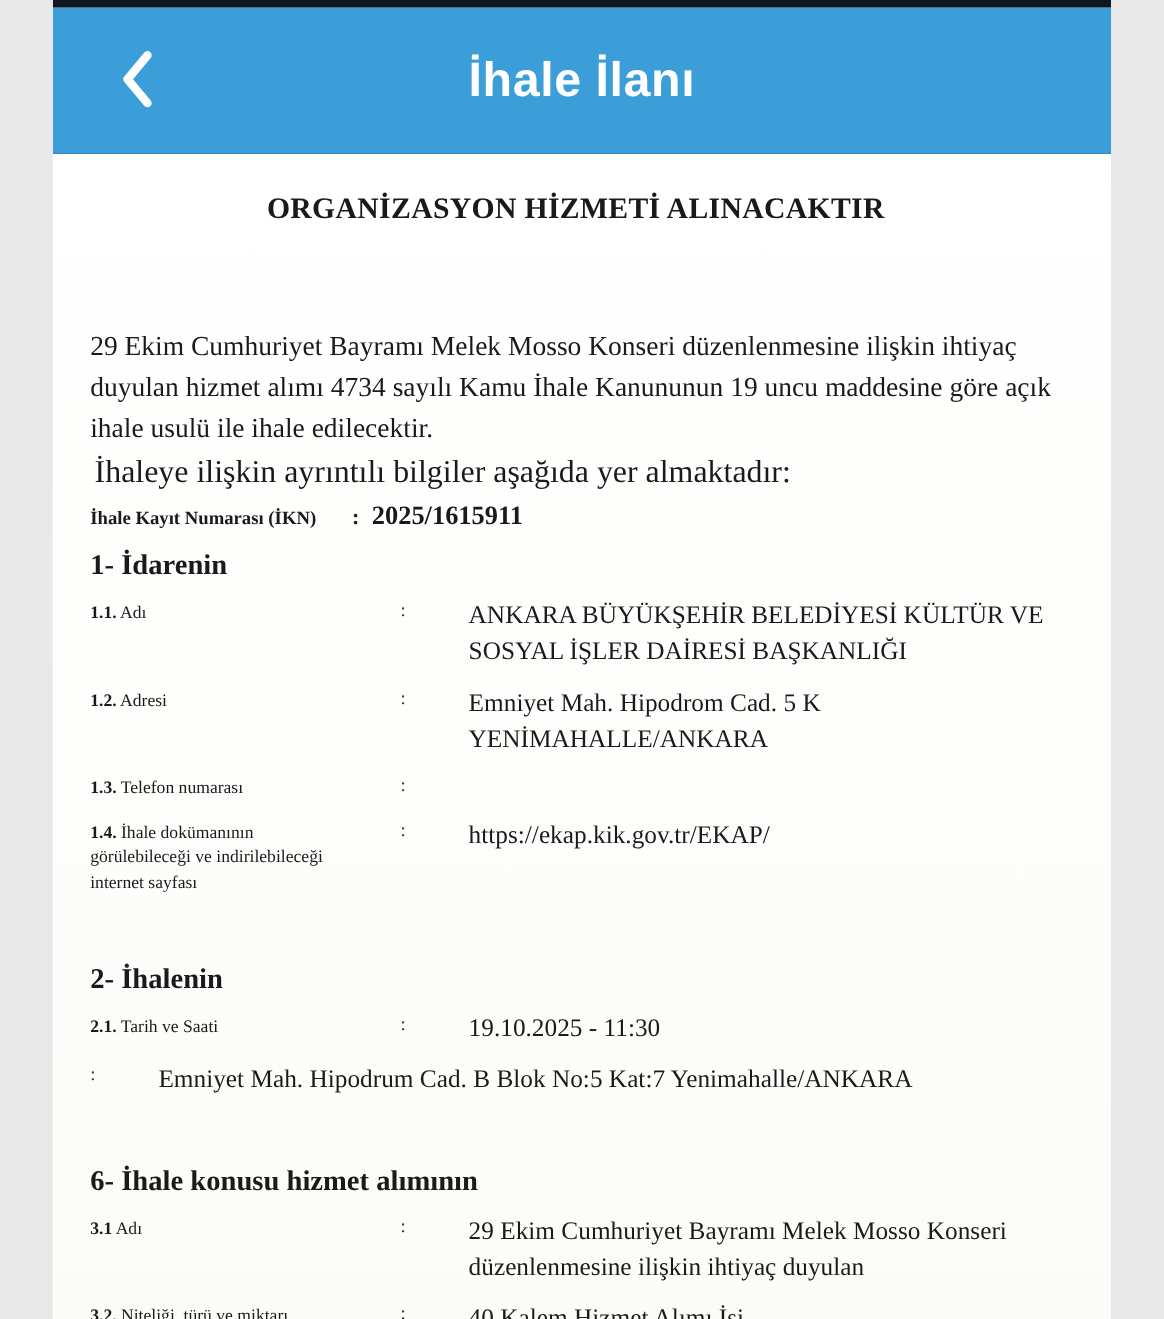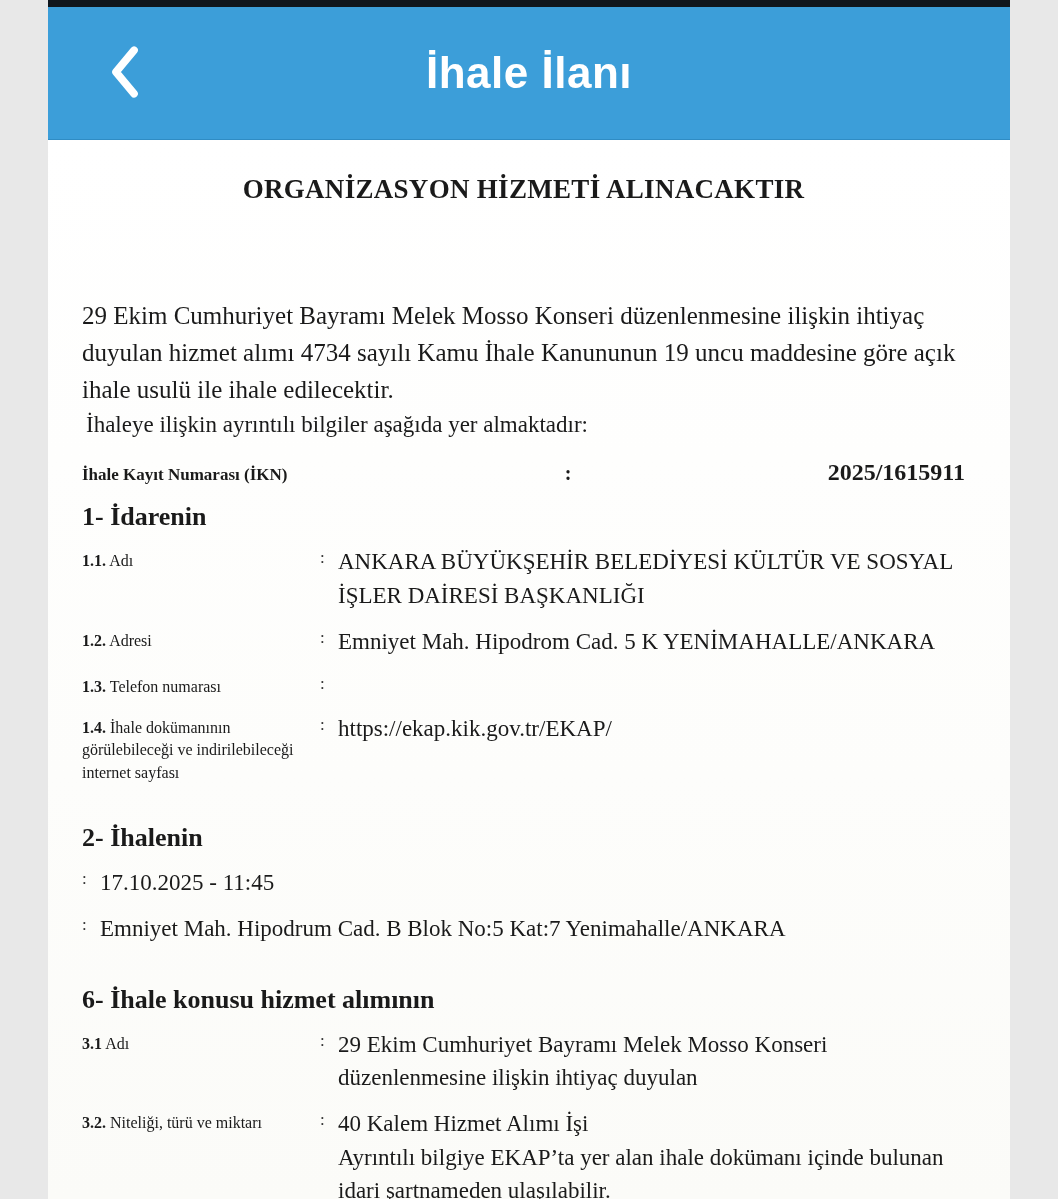--- a/index.html
+++ b/index.html
@@ -53,49 +53,49 @@
     font-weight:bold;
     letter-spacing:0.3px;
     margin-top:14px;
   }
   .intro {
     margin-top:92px;
     font-size:25px;
     line-height:1.48;
   }
   .intro2 {
-    font-size:23px;
+    font-size:29px;
     line-height:1.45;
     padding-left:4px;
   }
   .ikn-row {
     display:flex;
     align-items:baseline;
-    margin-top:18px;
-    justify-content:space-between;
+    margin-top:6px;
   }
   .ikn-label {
     width:238px;
     font-size:17px;
     font-weight:bold;
     flex:0 0 auto;
   }
   .ikn-sep { width:18px; font-size:20px; font-weight:bold; flex:0 0 auto; }
   .ikn-value { font-size:24px; font-weight:bold; }
 
   .section-heading {
     font-size:26px;
     margin-top:16px;
   }
-  .section-heading.gap-lg { margin-top:39px; }
+  .section-heading.gap-lg { margin-top:61px; }
 
   .row {
     display:flex;
     align-items:flex-start;
     margin-top:13px;
+    gap:44px;
   }
   .row-label {
     width:238px;
     flex:0 0 auto;
     font-size:16px;
     line-height:1.4;
     padding-top:5px;
   }
   .row-label b { font-weight:bold; }
   .row-sep {
@@ -175,22 +175,26 @@
         <b>1.4.</b>
         <span>İhale dokümanının görülebileceği ve indirilebileceği internet sayfası</span>
       </div>
       <div class="row-sep">:</div>
       <div class="row-value">https://ekap.kik.gov.tr/EKAP/</div>
     </div>
 
     <h2 class="section-heading gap-lg">2- İhalenin</h2>
 
     <div class="row">
-      <div class="row-sep">:</div>
-      <div class="row-value">17.10.2025 - 11:45</div>
+      <div class="row-label">
+        <b>2.1.</b>
+        <span>Tarih ve Saati</span>
+      </div>
+      <div class="row-sep">:</div>
+      <div class="row-value">19.10.2025 - 11:30</div>
     </div>
 
     <div class="row">
       <div class="row-sep">:</div>
       <div class="row-value">Emniyet Mah. Hipodrum Cad. B Blok No:5 Kat:7 Yenimahalle/ANKARA</div>
     </div>
 
     <h2 class="section-heading gap-lg">6- İhale konusu hizmet alımının</h2>
 
     <div class="row">

